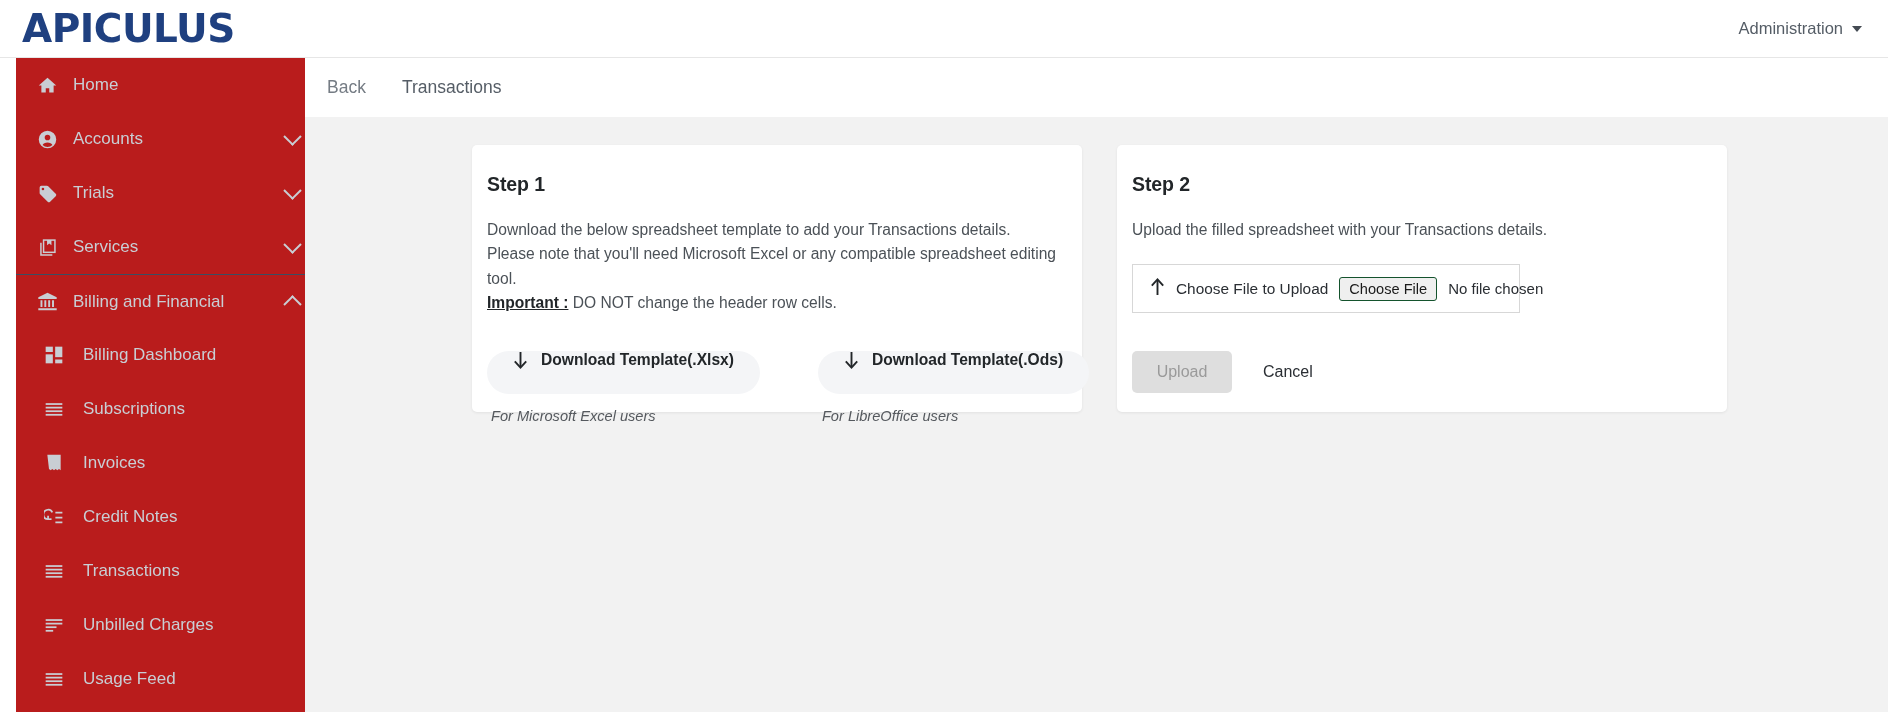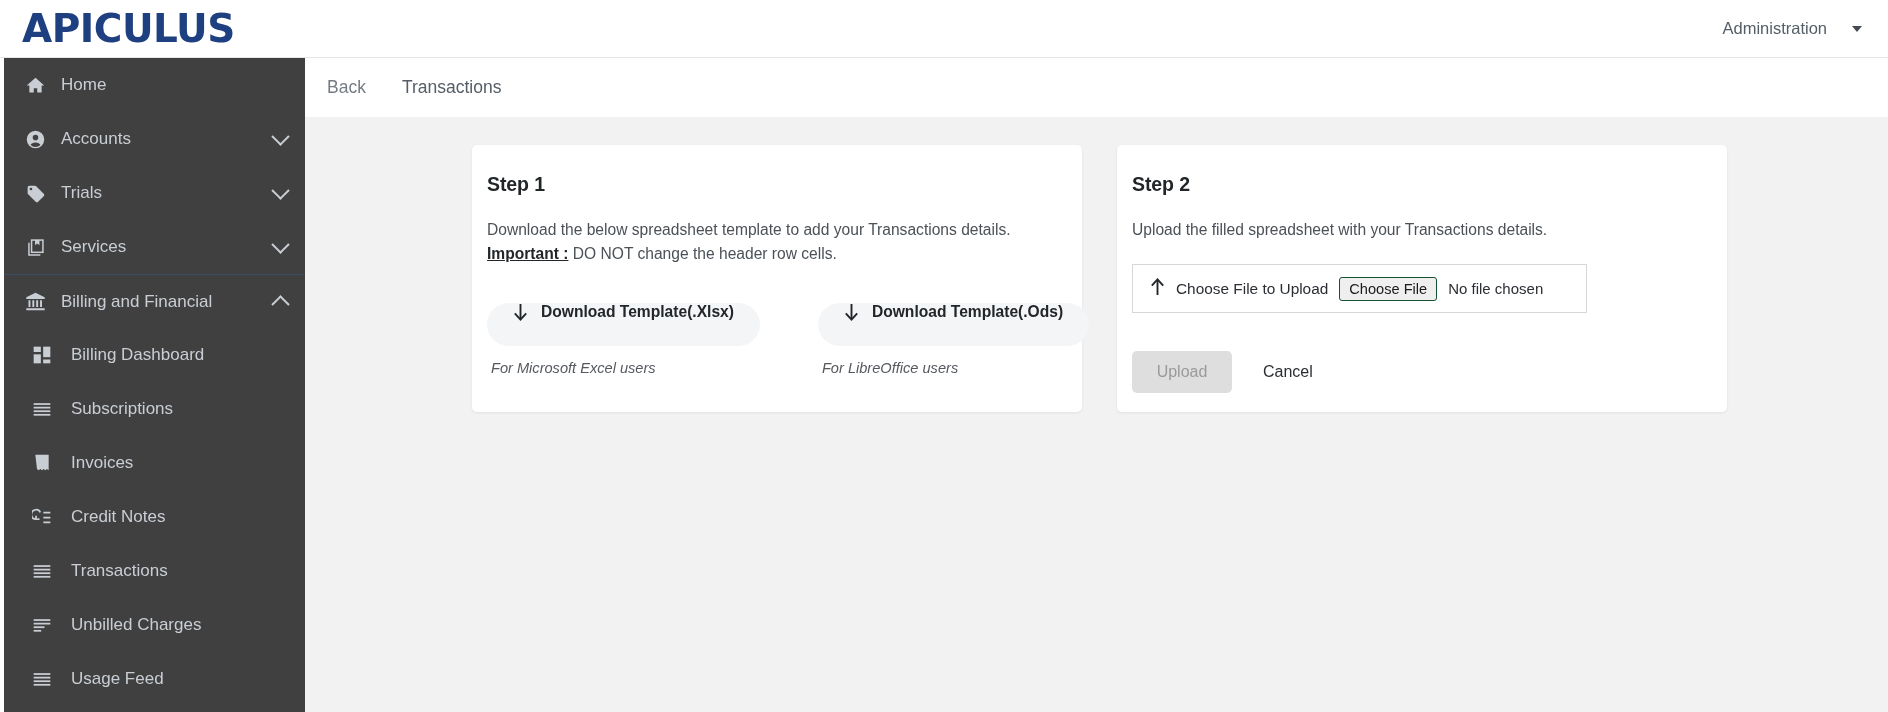--- a/index.html
+++ b/index.html
@@ -34,39 +34,39 @@
     line-height: 1;
     font-family: "DejaVu Sans", sans-serif;
     display: flex;
     align-items: center;
     text-align: center;
   }
   .admin-menu {
     margin-right: 26px;
     display: flex;
     align-items: center;
-    gap: 25px;
+    gap: 9px;
     font-size: 16.5px;
     color: #555d66;
     cursor: pointer;
   }
   .caret-down {
     width: 0; height: 0;
     border-left: 5.5px solid transparent;
     border-right: 5.5px solid transparent;
     border-top: 6.5px solid #444b53;
   }
 
   
   .sidebar {
     position: absolute;
-    top: 58px; left: 4px;
+    top: 58px; left: 16px;
     width: 305px;
     height: 654px;
-    background: #404040;
+    background: #b91c1c;
     overflow: hidden;
   }
   .nav-item {
     height: 54px;
     display: flex;
     align-items: center;
     padding: 0 16px 0 18px;
     color: #c9ced4;
     font-size: 17px;
     cursor: pointer;
@@ -180,21 +180,21 @@
     font-size: 14.6px;
     font-style: italic;
     color: #55595e;
     align-self: flex-start;
     padding-left: 4px;
   }
 
   
   .file-box {
     margin-top: 22px;
-    width: 455px;
+    width: 388px;
     height: 49px;
     border: 1px solid #d7d7d7;
     background: #ffffff;
     display: flex;
     align-items: center;
     padding-left: 17px;
     gap: 11px;
     cursor: pointer;
   }
   .file-label { font-size: 15.4px; color: #2a2e33; white-space: nowrap; }
@@ -377,20 +377,21 @@
     <span class="bc-item">Back</span>
     <span class="bc-item current">Transactions</span>
   </div>
 
   <div class="cards-row">
 
     <section class="card step1">
       <div class="card-title">Step 1</div>
       <div class="card-body">
         <div>Download the below spreadsheet template to add your Transactions details.</div>
+        <div>Please note that you'll need Microsoft Excel or any compatible spreadsheet editing tool.</div>
         <div><span class="imp">Important :</span><span> DO NOT change the header row cells.</span></div>
       </div>
 
       <div class="dl-row">
         <div class="dl-col">
           <button class="dl-btn">
             <span>
               <svg width="15" height="19" viewBox="0 0 15 19">
                   <line x1="7.5" y1="1" x2="7.5" y2="16" stroke="#222629" stroke-width="1.9"></line>
                   <polyline points="1.8,10.3 7.5,16.6 13.2,10.3" fill="none" stroke="#222629" stroke-width="1.9"></polyline>

